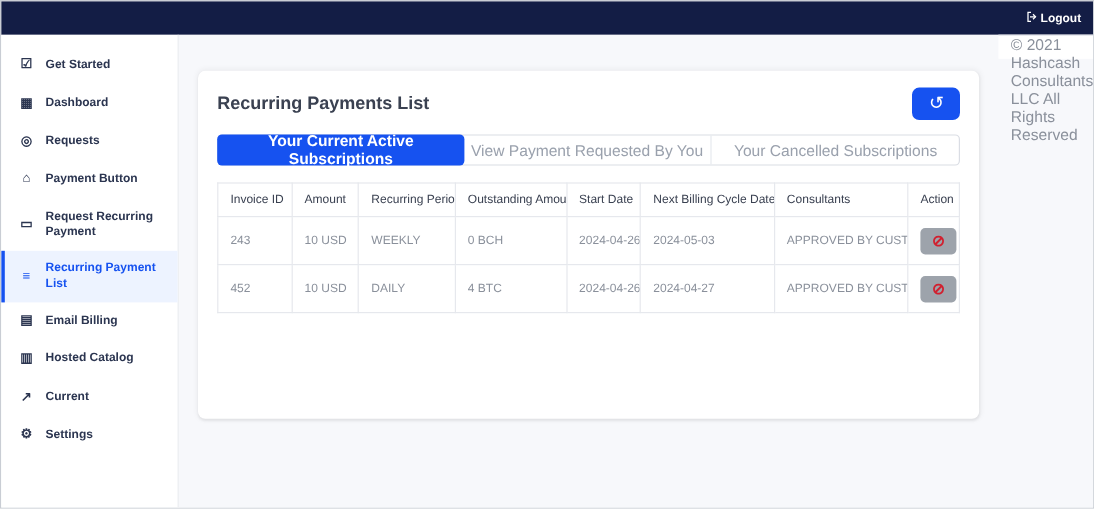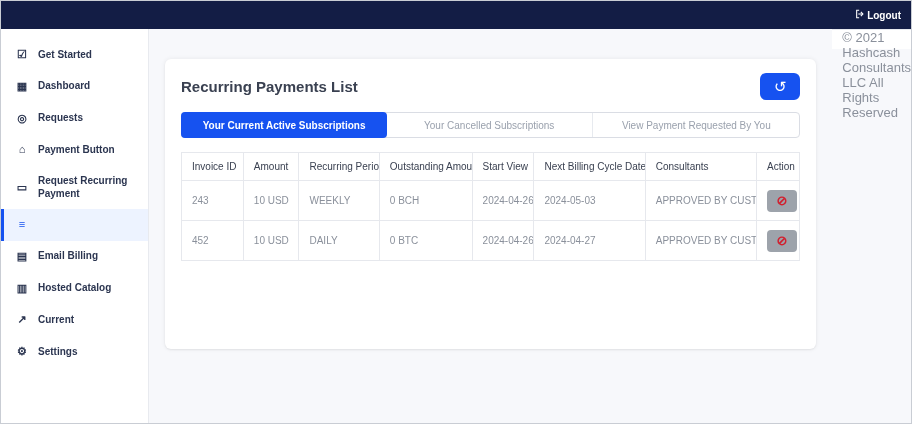--- a/index.html
+++ b/index.html
@@ -23,21 +23,21 @@
   
   .main { flex:1; background:#f7f8fb; display:flex; min-width:0; }
   .content { flex:1; padding:30px 16px 0 16px; }
   .card { background:#fff; border-radius:6px; box-shadow:0 0 5px rgba(0,0,0,.07), 0 1px 2px rgba(0,0,0,.06); padding:14px 16px; height:290px; }
 
   .title-row { display:flex; align-items:center; justify-content:space-between; margin-bottom:12px; }
   .page-title { font-size:15px; font-weight:700; color:#3a4151; }
   .refresh-btn { width:40px; height:27px; background:#1652f0; border:none; border-radius:6px; color:#fff; font-size:15px; line-height:1; cursor:pointer; display:flex; align-items:center; justify-content:center; }
 
   .tabs { display:flex; border:1px solid #dadde4; border-radius:4px; height:26px; margin-bottom:14px; background:#fff; }
-  .tab { flex:1; display:flex; align-items:center; justify-content:center; font-size:10px; color:#9aa1ad; border-right:1px solid #e7eaef; cursor:pointer; text-align:center; }
+  .tab { flex:1; display:flex; align-items:center; justify-content:center; font-size:13px; color:#9aa1ad; border-right:1px solid #e7eaef; cursor:pointer; text-align:center; }
   .tab:last-child { border-right:none; }
   .tab.active { background:#1652f0; color:#fff; font-weight:700; border-radius:4px; margin:-1px; border-right:none; }
 
   table { width:100%; border-collapse:collapse; table-layout:fixed; }
   th, td { border:1px solid #e6e8ed; text-align:left; padding:8px 10px; font-size:10px; overflow:hidden; white-space:nowrap; }
   th { color:#3a4151; font-weight:400; }
   td { color:#8a909b; height:40px; }
   .col-invoice{width:10%} .col-amount{width:9%} .col-period{width:13%} .col-outstanding{width:15%} .col-start{width:10%} .col-next{width:18%} .col-desc{width:18%} .col-action{width:7%}
   .action-btn { width:30px; height:22px; background:#9da3ab; border:none; border-radius:4px; color:#d1202f; font-size:13px; font-weight:bold; line-height:1; cursor:pointer; display:flex; align-items:center; justify-content:center; }
 
@@ -79,20 +79,21 @@
       <div class="side-item">
         <span class="side-icon">⌂</span>
         <span>Payment Button</span>
       </div>
       <div class="side-item">
         <span class="side-icon">▭</span>
         <span>Request Recurring Payment</span>
       </div>
       <div class="side-item active">
         <span class="side-icon">≡</span>
+        <span>Recurring Payment List</span>
       </div>
       <div class="side-item">
         <span class="side-icon">▤</span>
         <span>Email Billing</span>
       </div>
       <div class="side-item">
         <span class="side-icon">▥</span>
         <span>Hosted Catalog</span>
       </div>
       <div class="side-item">
@@ -111,32 +112,32 @@
 
           <div class="title-row">
             <div class="page-title">Recurring Payments List</div>
             <button class="refresh-btn">
               <span>↺</span>
             </button>
           </div>
 
           <div class="tabs">
             <div class="tab active">Your Current Active Subscriptions</div>
+            <div class="tab">View Payment Requested By You</div>
             <div class="tab">Your Cancelled Subscriptions</div>
-            <div class="tab">View Payment Requested By You</div>
           </div>
 
           <table>
             <thead>
               <tr>
                 <th class="col-invoice">Invoice ID</th>
                 <th class="col-amount">Amount</th>
                 <th class="col-period">Recurring Period</th>
                 <th class="col-outstanding">Outstanding Amount</th>
-                <th class="col-start">Start View</th>
+                <th class="col-start">Start Date</th>
                 <th class="col-next">Next Billing Cycle Date</th>
                 <th class="col-desc">Consultants</th>
                 <th class="col-action">Action</th>
               </tr>
             </thead>
             <tbody>
               <tr>
                 <td>243</td>
                 <td>10 USD</td>
                 <td>WEEKLY</td>
@@ -147,21 +148,21 @@
                 <td>
                   <button class="action-btn">
                     <span>⊘</span>
                   </button>
                 </td>
               </tr>
               <tr>
                 <td>452</td>
                 <td>10 USD</td>
                 <td>DAILY</td>
-                <td>0 BTC</td>
+                <td>4 BTC</td>
                 <td>2024-04-26</td>
                 <td>2024-04-27</td>
                 <td>APPROVED BY CUSTOMER</td>
                 <td>
                   <button class="action-btn">
                     <span>⊘</span>
                   </button>
                 </td>
               </tr>
             </tbody>

